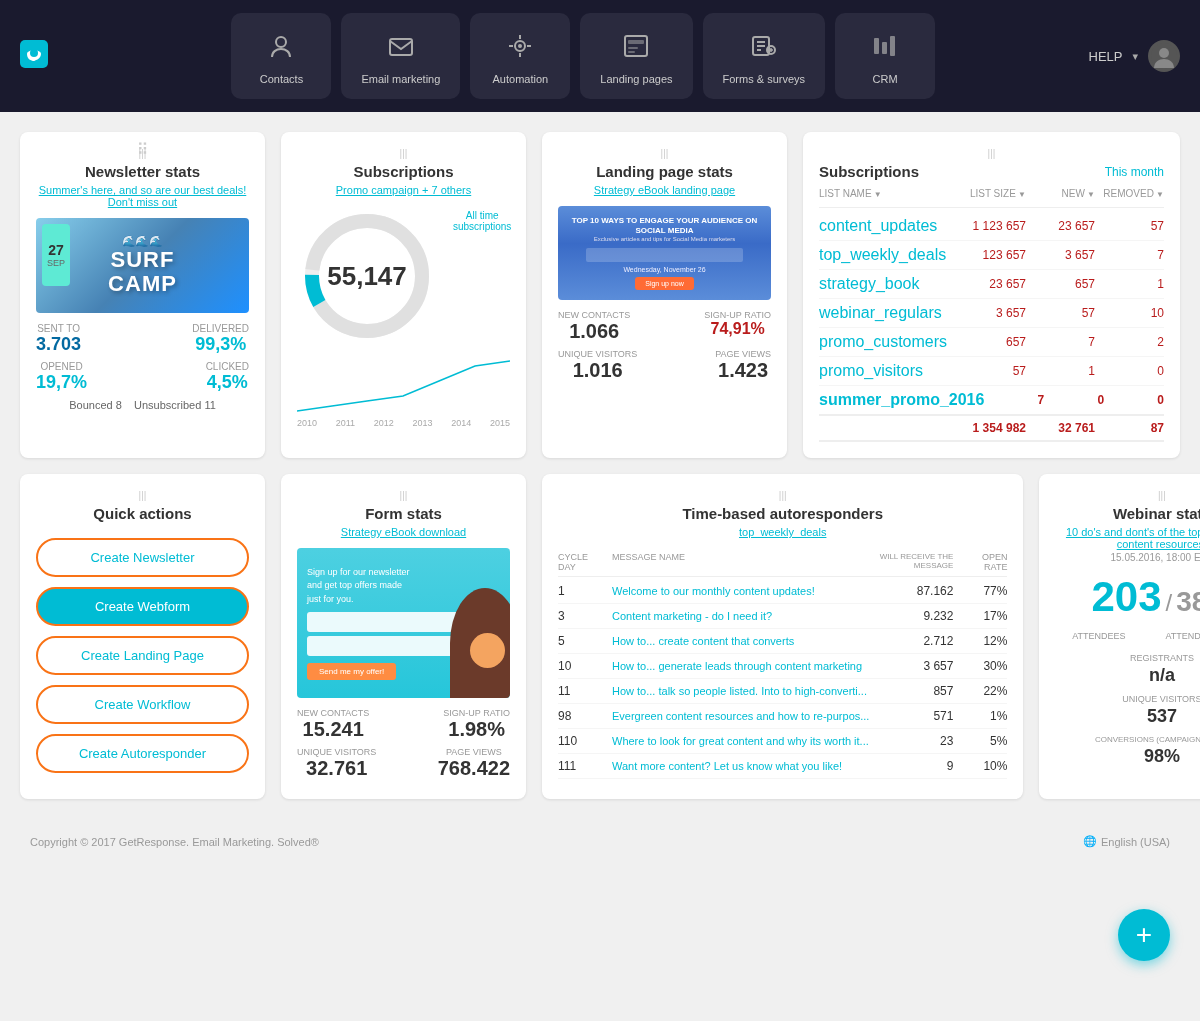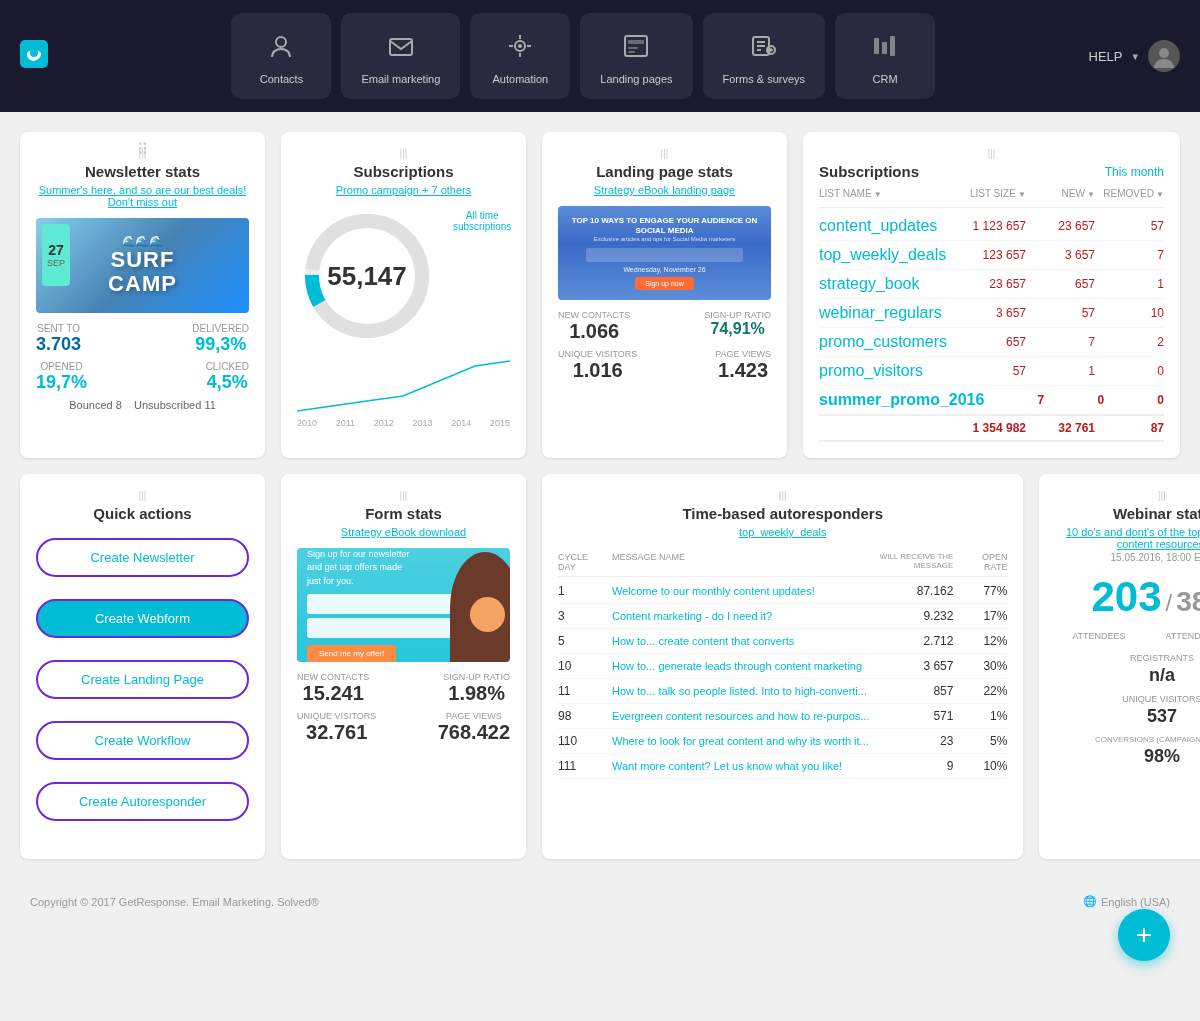--- a/index.html
+++ b/index.html
@@ -57,45 +57,45 @@
     .lp-image { width: 100%; height: 94px; border-radius: 4px; background: linear-gradient(180deg, #5b8dd9 0%, #3a6bc7 40%, #5b8dd9 100%); display: flex; align-items: center; justify-content: center; margin-bottom: 10px; overflow: hidden; position: relative; }
     .lp-image-inner { text-align: center; padding: 8px; }
     .lp-title-text { color: white; font-size: 8px; font-weight: 900; text-transform: uppercase; line-height: 1.3; }
     .lp-subtitle-text { color: #dde; font-size: 6px; }
     .lp-footer-text { color: #eef; font-size: 7px; margin-top: 4px; }
     .lp-btn { background: #ff6b35; color: white; font-size: 7px; padding: 3px 10px; border-radius: 3px; display: inline-block; margin-top: 4px; }
     .lp-stats { display: flex; justify-content: space-between; }
     .lp-stat { text-align: center; }
     .lp-stat-label { font-size: 9px; color: #999; text-transform: uppercase; }
     .lp-stat-value { font-size: 20px; font-weight: 700; color: #333; }
-    .lp-stat-value.large { font-size: 16px; color: #0f766e; }
+    .lp-stat-value.large { font-size: 16px; color: #b91c1c; }
 
     
     .subs-table-card { grid-column: 4; grid-row: 1; }
     .table-header { display: flex; justify-content: space-between; align-items: center; padding: 4px 0 8px; border-bottom: 1px solid #eee; margin-bottom: 4px; }
     .th { font-size: 10px; color: #999; text-transform: uppercase; cursor: pointer; }
     .th.arrow::after { content: ' ▼'; font-size: 8px; }
     .list-name-col { flex: 2; }
     .list-size-col { flex: 1; text-align: right; }
     .new-col { flex: 1; text-align: right; }
     .removed-col { flex: 1; text-align: right; }
     .table-row { display: flex; justify-content: space-between; padding: 5px 0; border-bottom: 1px solid #f5f5f5; align-items: center; }
     .table-row:last-child { border-bottom: 2px solid #eee; font-weight: 700; }
     .list-link { color: #00bcd4; font-size: 16px; text-decoration: none; flex: 2; }
     .table-val { flex: 1; text-align: right; font-size: 12px; color: #b91c1c; }
     .total-label { flex: 2; font-size: 12px; }
 
     
     .quick-actions-card { }
-    .qa-btn { width: 100%; padding: 10px; border-radius: 25px; border: 2px solid #6d28d9; background: white; color: #00bcd4; font-size: 13px; cursor: pointer; margin-bottom: 22px; transition: background 0.2s; }
+    .qa-btn { width: 100%; padding: 10px; border-radius: 25px; border: 2px solid #f97316; background: white; color: #00bcd4; font-size: 13px; cursor: pointer; margin-bottom: 10px; transition: background 0.2s; }
     .qa-btn.filled { background: #00bcd4; color: white; }
 
     
     .form-stats-card { }
-    .form-img { width: 100%; height: 114px; border-radius: 4px; background: linear-gradient(180deg, #4dd0e1 0%, #26c6da 100%); display: flex; align-items: center; justify-content: center; margin-bottom: 10px; overflow: hidden; position: relative; }
+    .form-img { width: 100%; height: 150px; border-radius: 4px; background: linear-gradient(180deg, #4dd0e1 0%, #26c6da 100%); display: flex; align-items: center; justify-content: center; margin-bottom: 10px; overflow: hidden; position: relative; }
     .form-img-content { padding: 10px; text-align: left; width: 100%; }
     .form-text { color: white; font-size: 9px; line-height: 1.5; margin-bottom: 6px; }
     .form-input-mock { background: rgba(255,255,255,0.9); border-radius: 3px; height: 20px; margin-bottom: 4px; width: 80%; }
     .ar-table-header { display: flex; gap: 4px; padding: 4px 0; border-bottom: 1px solid #eee; margin-bottom: 2px; }
     .ar-th { font-size: 9px; color: #999; text-transform: uppercase; }
     .ar-col-cycle { width: 50px; flex-shrink: 0; }
     .ar-col-msg { flex: 1; }
     .ar-col-will { width: 80px; text-align: right; flex-shrink: 0; }
     .ar-col-open { width: 50px; text-align: right; flex-shrink: 0; }
     .ar-row { display: flex; gap: 4px; padding: 5px 0; border-bottom: 1px solid #f5f5f5; align-items: center; }

